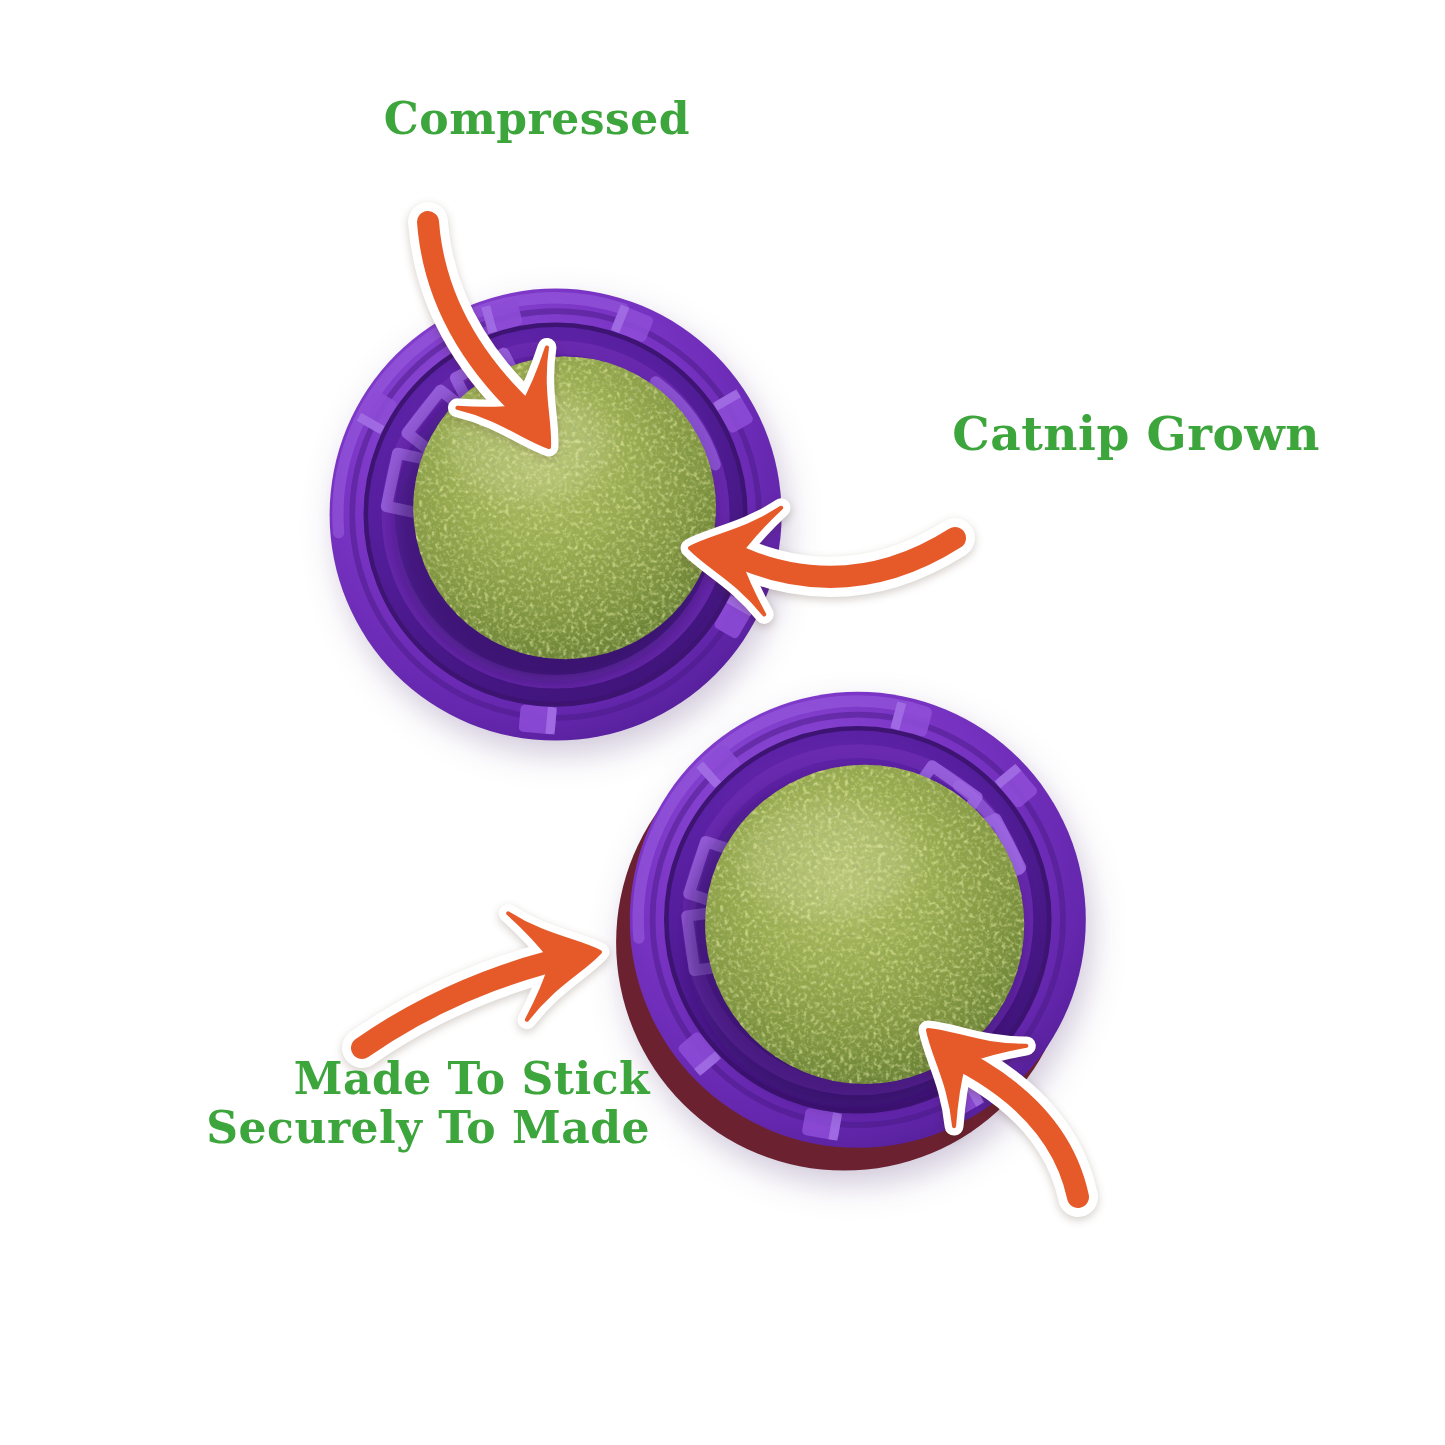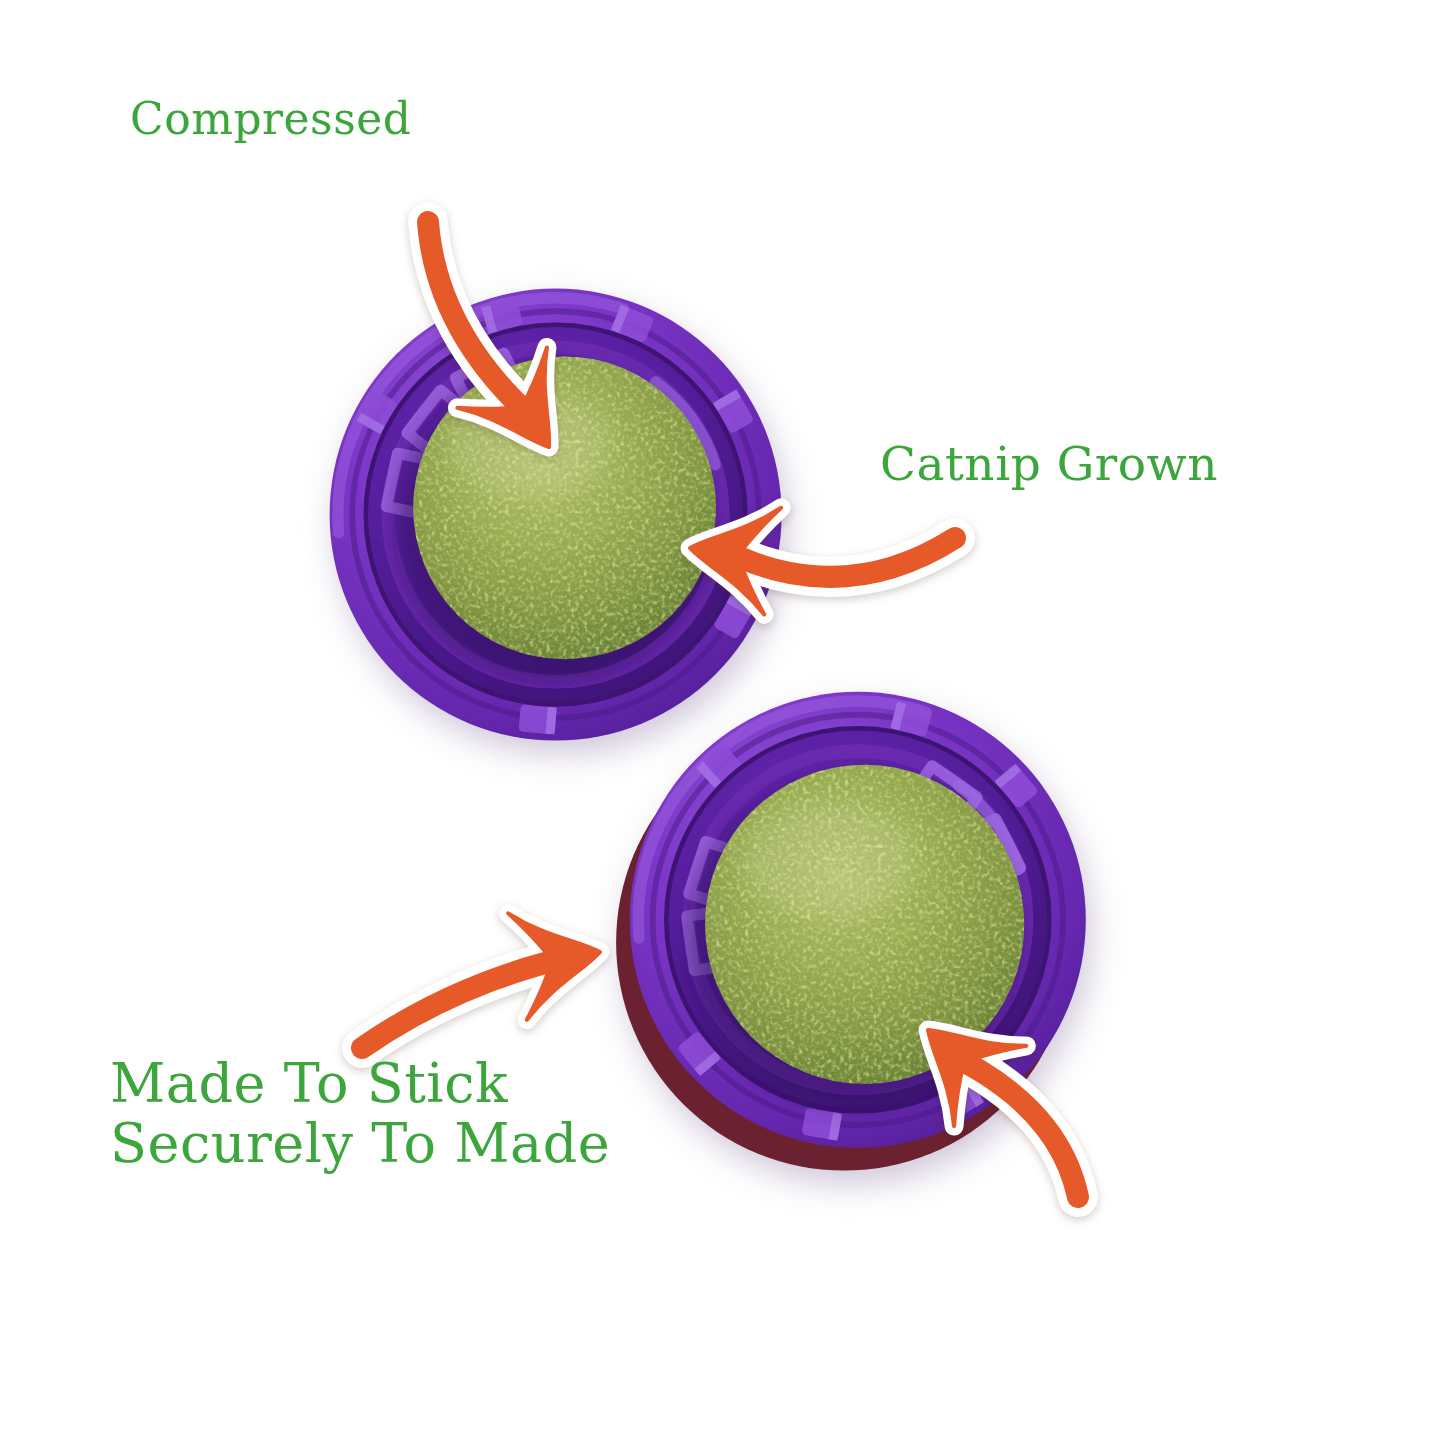--- a/index.html
+++ b/index.html
@@ -2,27 +2,27 @@
 <html style="--text-green: #3ca53c; --arrow-orange: #e65a2a; --arrow-outline: #ffffff; --holder-purple: #7b33c4; --holder-purple-bright: #8b46d2; --holder-purple-dark: #47177f; --ball-green: #94a44a; --adhesive-maroon: #6b2130; --background: #ffffff;"><head>
 <meta charset="utf-8">
 <style>
   html,body{margin:0;padding:0;background:#fff;}
   body{
     width:1445px;height:1445px;position:relative;overflow:hidden;
     font-family:"DejaVu Serif","Liberation Serif",serif;
   }
   .stage{position:absolute;inset:0;}
   .callout{
-    position:absolute;text-align:left;font-weight:normal;
+    position:absolute;text-align:right;font-weight:bold;
     color:var(--text-green,#3ca53c);line-height:1.12;letter-spacing:0.5px;
     z-index:30;white-space:nowrap;
   }
   .co-top{left:130px;top:94px;width:560px;font-size:44px;}
-  .co-right{left:880px;top:408px;width:440px;font-size:47px;margin-top:30px;}
-  .co-left{left:110px;top:1054px;width:540px;font-size:54px;}
+  .co-right{left:880px;top:408px;width:440px;font-size:47px;}
+  .co-left{left:110px;top:1054px;width:540px;font-size:44px;}
   .co-bottom{left:768px;top:1203px;width:580px;font-size:45px;}
   .product{position:absolute;z-index:10;}
   .product svg{filter:drop-shadow(6px 14px 16px rgba(70,40,110,0.25));}
   #arrow-layer{
     position:absolute;left:0;top:0;width:1445px;height:1445px;z-index:20;
     pointer-events:none;filter:drop-shadow(0 3px 4px rgba(60,30,10,0.22));
   }
 </style>
 </head>
 <body>

